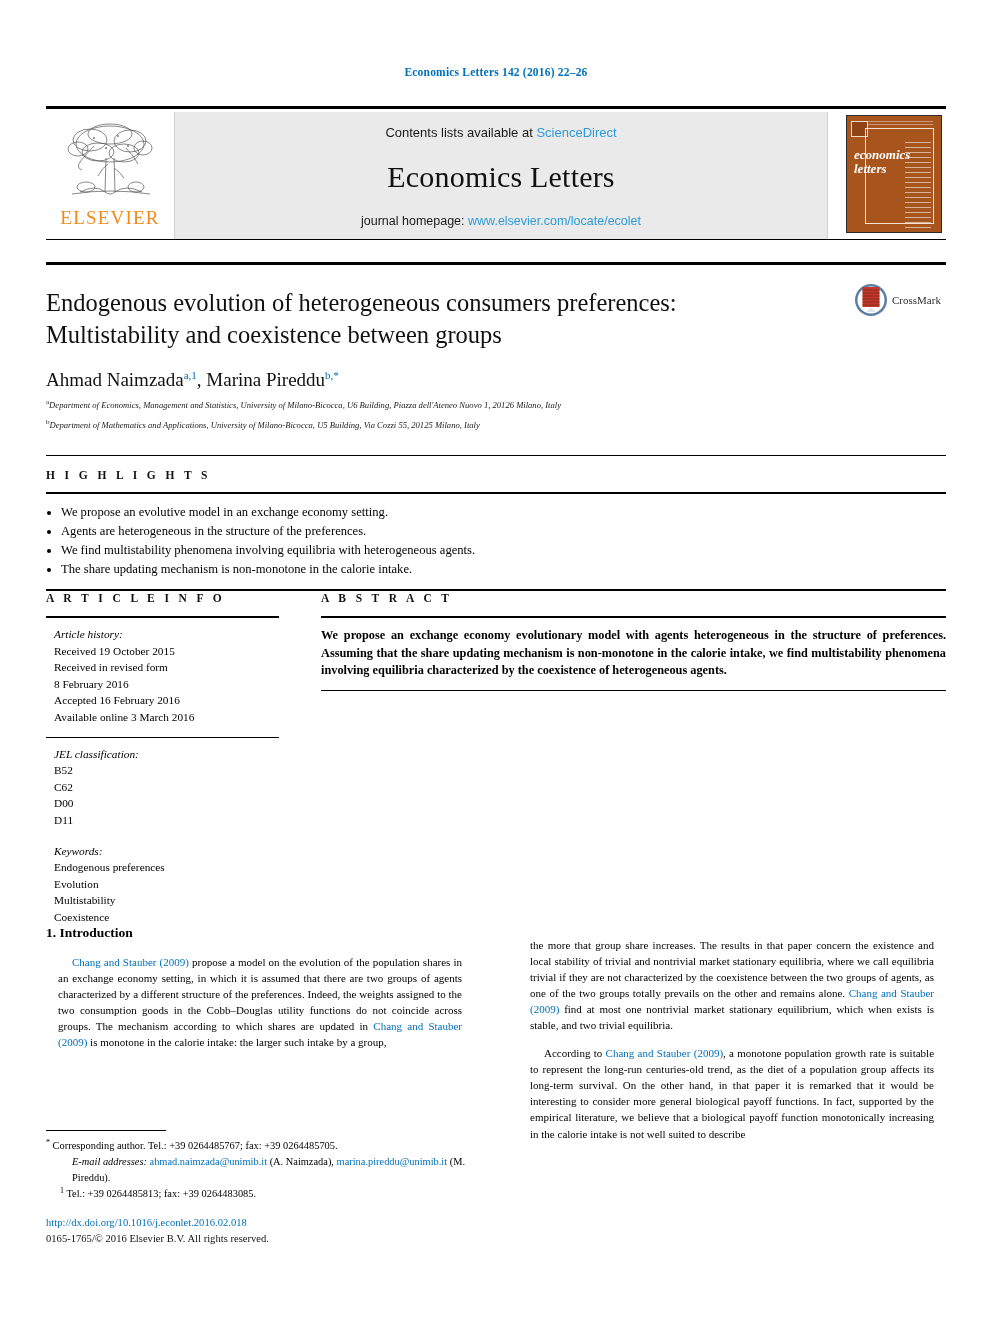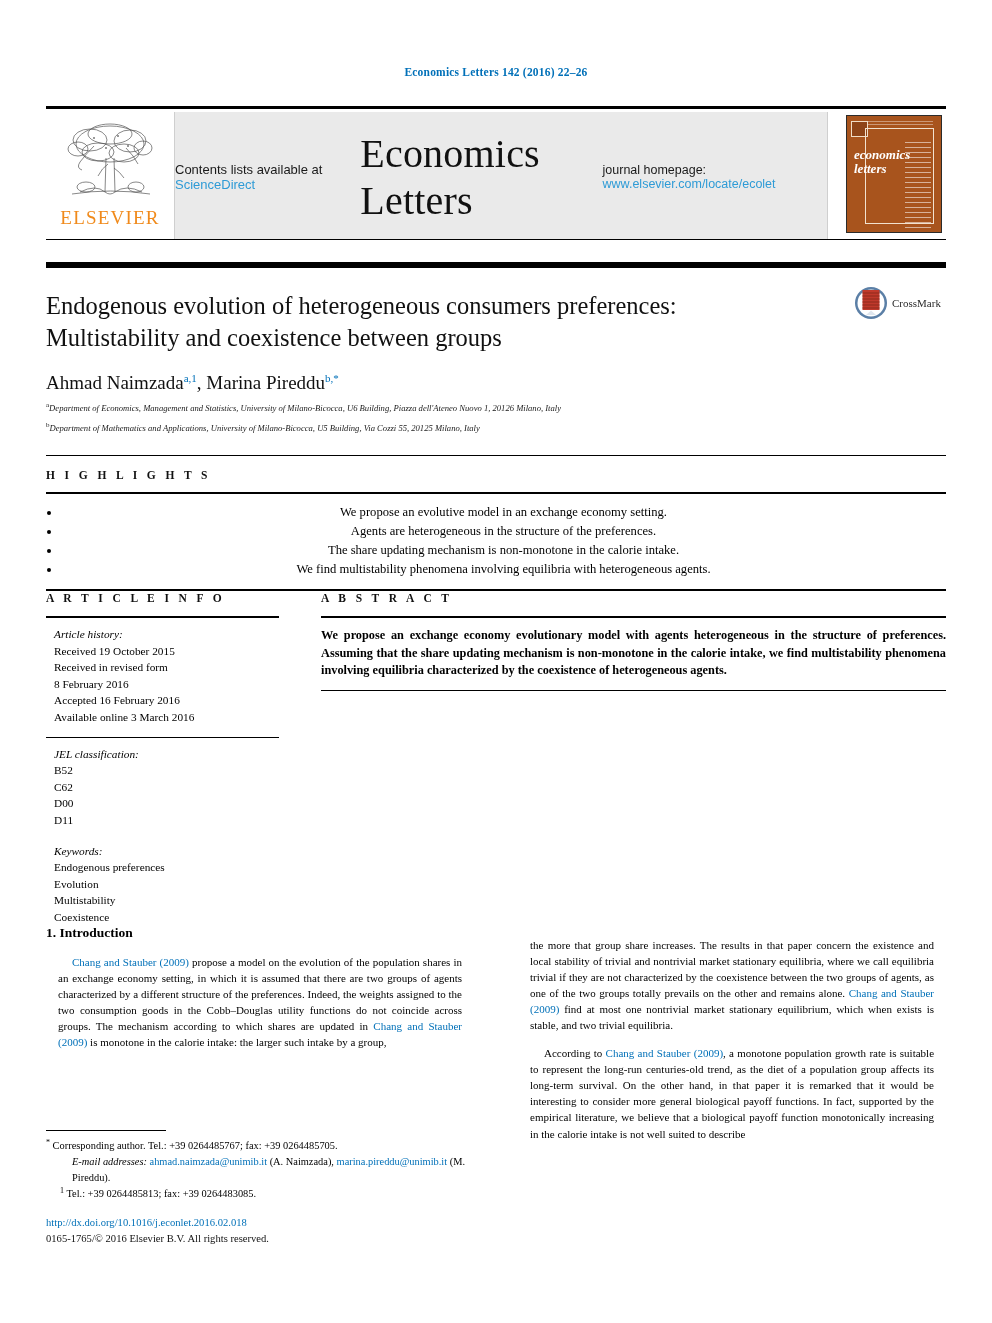--- a/index.html
+++ b/index.html
@@ -63,35 +63,35 @@
     letter-spacing: 1.2px;
     color: #f08a1b;
     margin-top: 1px;
   }
   .contents-box {
     flex: 1 1 auto;
     background: #eaeaea;
     border-left: 1px solid #cfcfcf;
     border-right: 1px solid #cfcfcf;
     display: flex;
-    flex-direction: row;
+    flex-direction: column;
     align-items: center;
     justify-content: space-between;
     padding: 13px 0 11px 0;
     box-sizing: border-box;
   }
   .contents-line {
     font-family: "Liberation Sans", sans-serif;
     font-size: 13px;
     color: #1a1a1a;
   }
   .contents-line .sd { color: #2e9bd6; }
   .journal-name {
     font-family: "Liberation Serif", serif;
-    font-size: 40px;
+    font-size: 30px;
     color: #111;
     letter-spacing: .2px;
   }
   .homepage-line {
     font-family: "Liberation Sans", sans-serif;
     font-size: 12.5px;
     color: #1a1a1a;
   }
   .homepage-line .url { color: #2e9bd6; }
   .cover-thumb {
@@ -154,21 +154,21 @@
   }
   .masthead-rule-bottom {
     border-bottom: 1px solid #000;
   }
 
   
   .title-block {
     position: absolute;
     left: 46px; top: 262px;
     width: 900px;
-    border-top: 6px solid #000000;
+    border-top: 3px solid #000000;
     padding-top: 22px;
   }
   .paper-title {
     font-size: 24.5px;
     line-height: 1.3;
     font-weight: normal;
     margin: 0;
     width: 720px;
     color: #111;
   }
@@ -227,21 +227,20 @@
     border-top: 2.5px solid #000;
     margin-top: 11px;
     padding-top: 9px;
   }
   .hl-list {
     list-style: none;
     margin: 0;
     padding: 0;
     font-size: 12.6px;
     line-height: 1.52;
-    text-align: center;
   }
   .hl-list li {
     position: relative;
     padding-left: 15px;
   }
   .hl-list li:before {
     content: "";
     position: absolute;
     left: 1px; top: 8px;
     width: 4px; height: 4px;
@@ -473,22 +472,22 @@
       <span class="crossmark-word">CrossMark</span>
     </div>
   </div>
 
   <div class="highlights">
     <div class="sec-label">H I G H L I G H T S</div>
     <div class="hl-rule-top">
       <ul class="hl-list">
         <li><span>We propose an evolutive model in an exchange economy setting.</span></li>
         <li><span>Agents are heterogeneous in the structure of the preferences.</span></li>
+        <li><span>We find multistability phenomena involving equilibria with heterogeneous agents.</span></li>
         <li><span>The share updating mechanism is non-monotone in the calorie intake.</span></li>
-        <li><span>We find multistability phenomena involving equilibria with heterogeneous agents.</span></li>
       </ul>
     </div>
     <div class="hl-rule-bottom"></div>
   </div>
 
   <div class="info-abs">
 
     <div class="info-col">
       <div class="sec-label">A R T I C L E   I N F O</div>
       <div class="info-rule">

